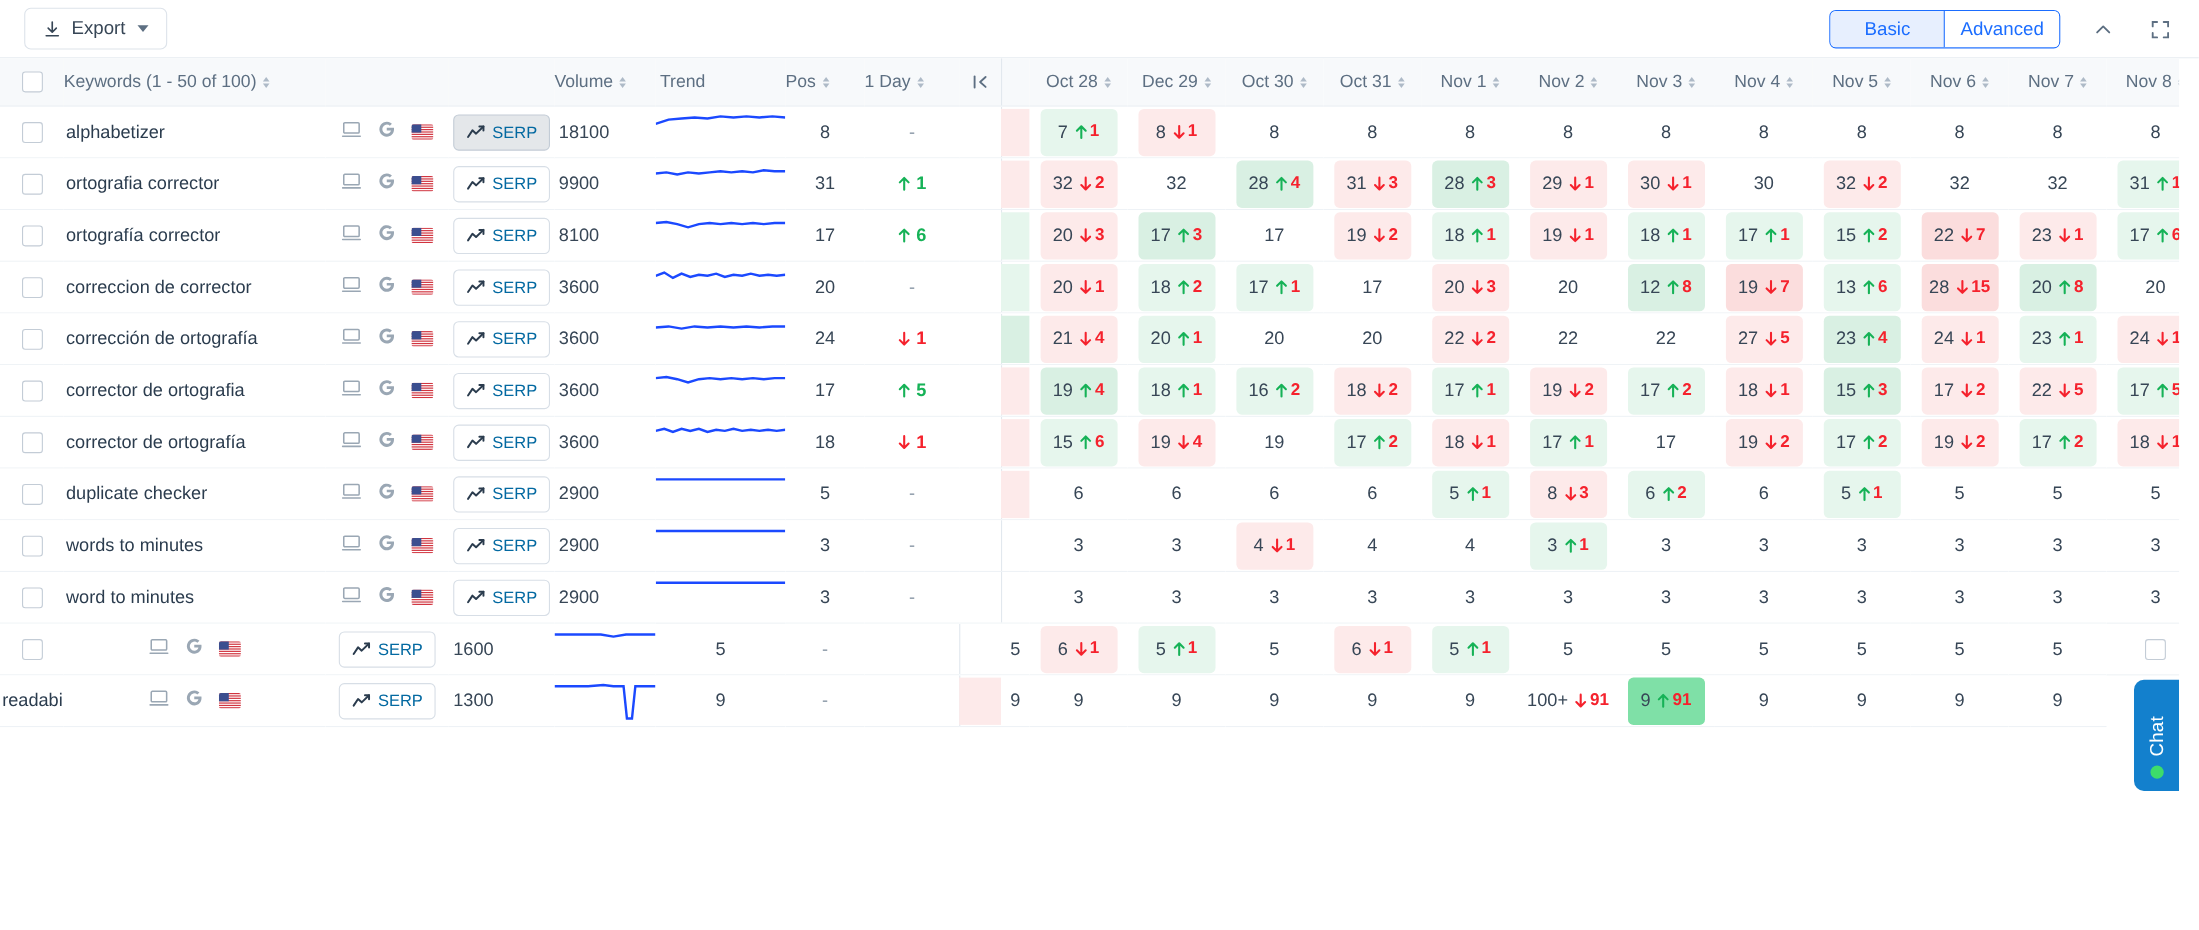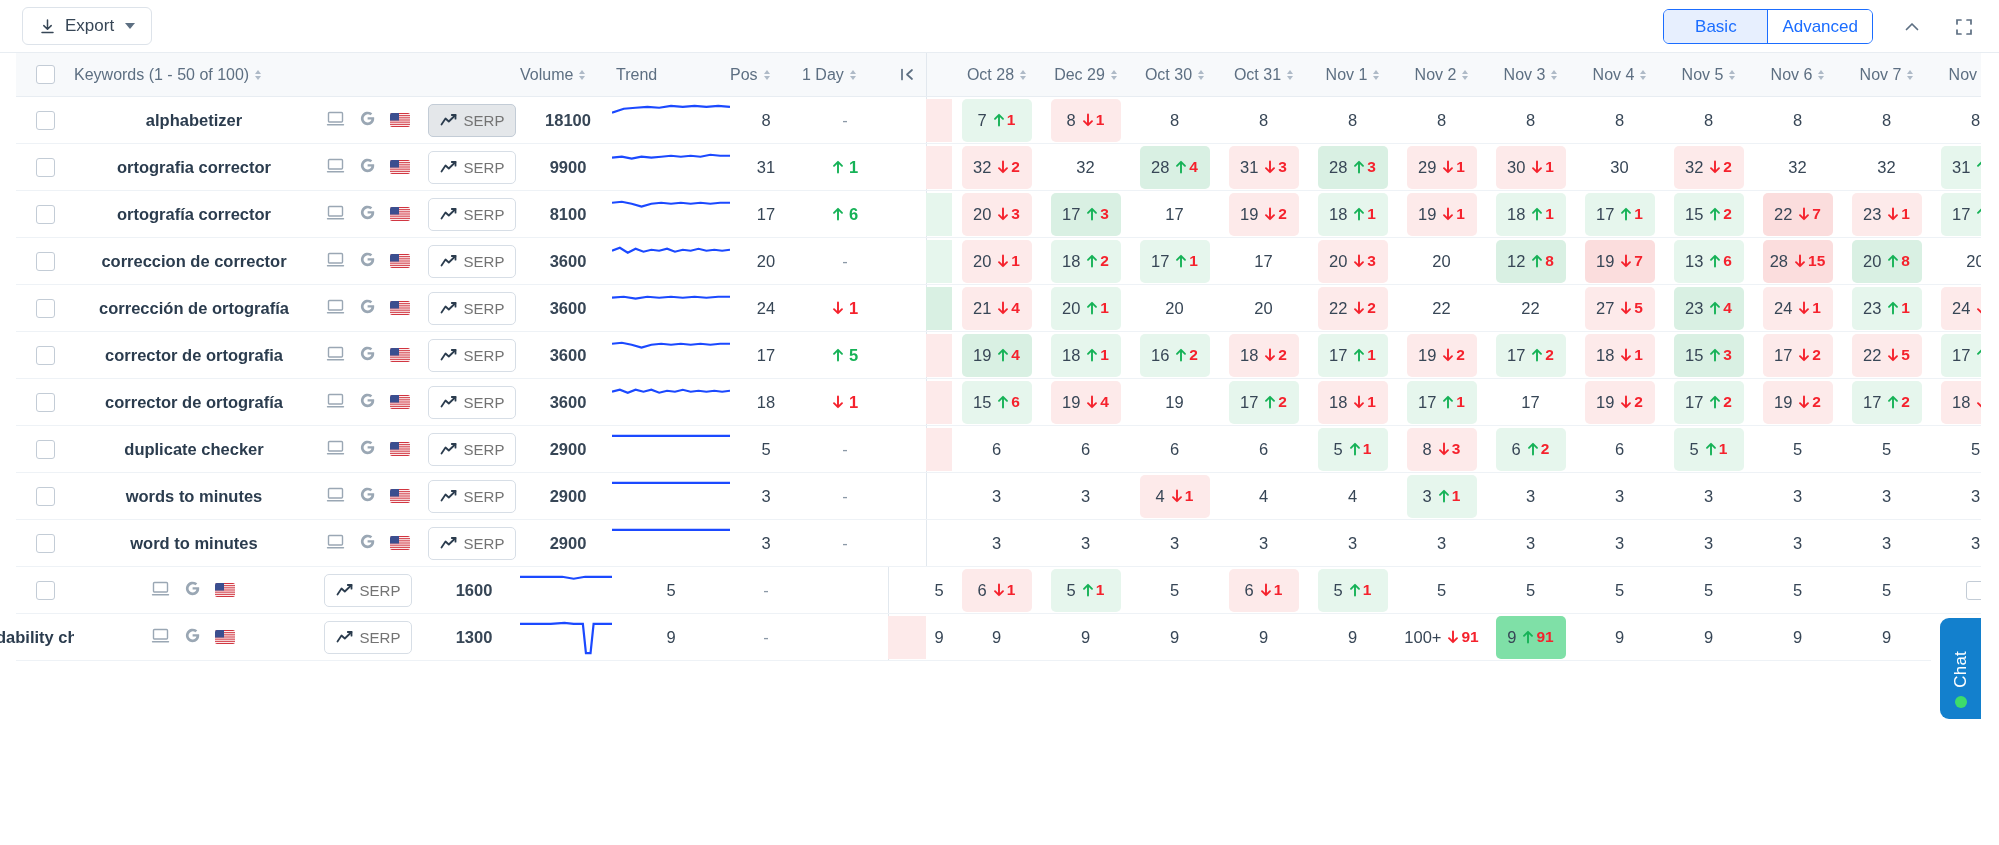--- a/index.html
+++ b/index.html
@@ -48,21 +48,21 @@
   .segmented .seg {
     display: flex; align-items: center; justify-content: center;
     min-width: 103px; padding: 0 14px;
     font-size: 17px; color: #1b6dff; cursor: pointer; background: #fff;
   }
   .segmented .seg.active { background: #e7effe; }
   .segmented .seg + .seg { border-left: 1.6px solid #1b6dff; }
   .icon-btn { cursor: pointer; display: flex; align-items: center; justify-content: center; width: 26px; height: 26px; }
 
   
-  .table-wrap { position: relative; height: 792px; width: 1981px; overflow: hidden; padding-left: 16px; }
+  .table-wrap { position: relative; height: 792px; width: 1981px; overflow: hidden; }
 
   .grid {
     display: grid;
     grid-template-columns:
       58px 238px 112px 96px  
       92px 118px 72px 86px 38px 
       26px  
       89px 89px 89px 89px 89px 89px 89px 89px 89px 89px 89px 89px; 
     width: 1999px;
   }
@@ -93,41 +93,41 @@
   .cell {
     height: 47px;
     display: flex; align-items: center;
     border-bottom: 1px solid #eef2f6;
     font-size: 16.5px;
     color: #374656;
     background: #fff;
     white-space: nowrap;
   }
   .cell.c { justify-content: center; }
-  .cell.l { justify-content: center; font-weight: bold; }
+  .cell.l { justify-content: flex-start; }
 
   
   .chkbox {
     width: 19px; height: 19px; border: 1.6px solid #c3ccd6; border-radius: 3px;
     background: #fff; cursor: pointer;
   }
 
   .kw { padding-left: 2px; font-size: 16.5px; color: #2b3c4e; }
 
   .mini-icons { display: flex; align-items: center; gap: 13px; }
   .flag {
     width: 20px; height: 14px; border-radius: 2px; overflow: hidden;
     display:block;
   }
 
   .serp-btn {
     display: flex; align-items: center; gap: 7px;
     height: 33px; padding: 0 11px;
     border: 1px solid #d7dee6; border-radius: 5px;
-    background: #fff; color: #737373; font-size: 15px; cursor: pointer;
+    background: #fff; color: #0369a1; font-size: 15px; cursor: pointer;
   }
   .serp-btn.sel { background: #e4e7ea; border-color: #c3ccd6; }
 
   .spark { width: 100%; height: 100%; display: block; }
   .trend-cell { position: relative; padding: 0; overflow: hidden; }
 
   .delta-up { color: #16b257; font-weight: 700; }
   .delta-dn { color: #f5222d; font-weight: 700; }
   .dash { color: #8b99a7; }
 

